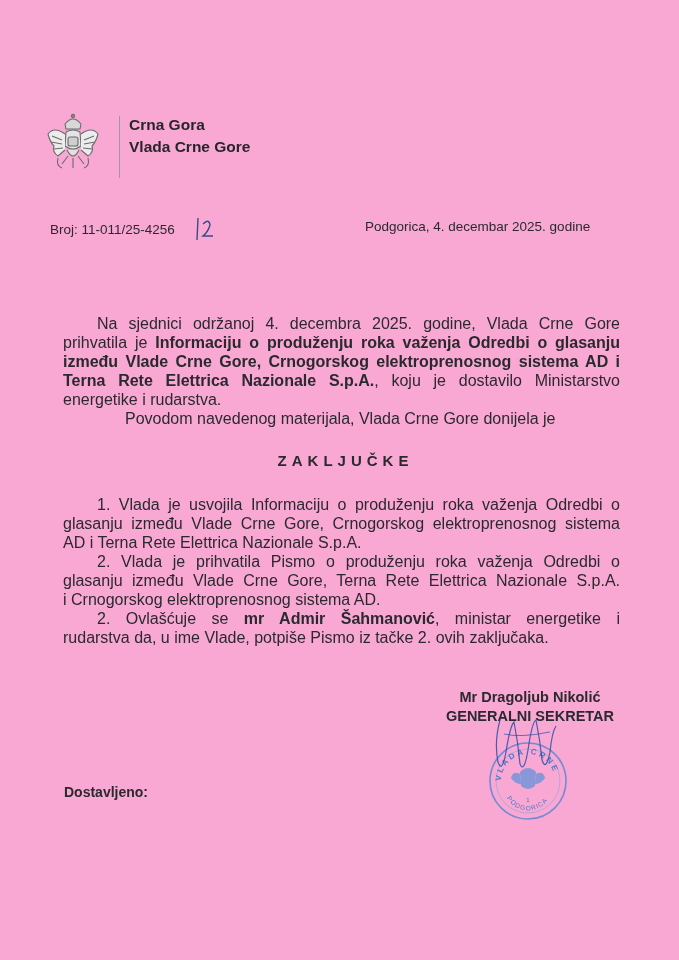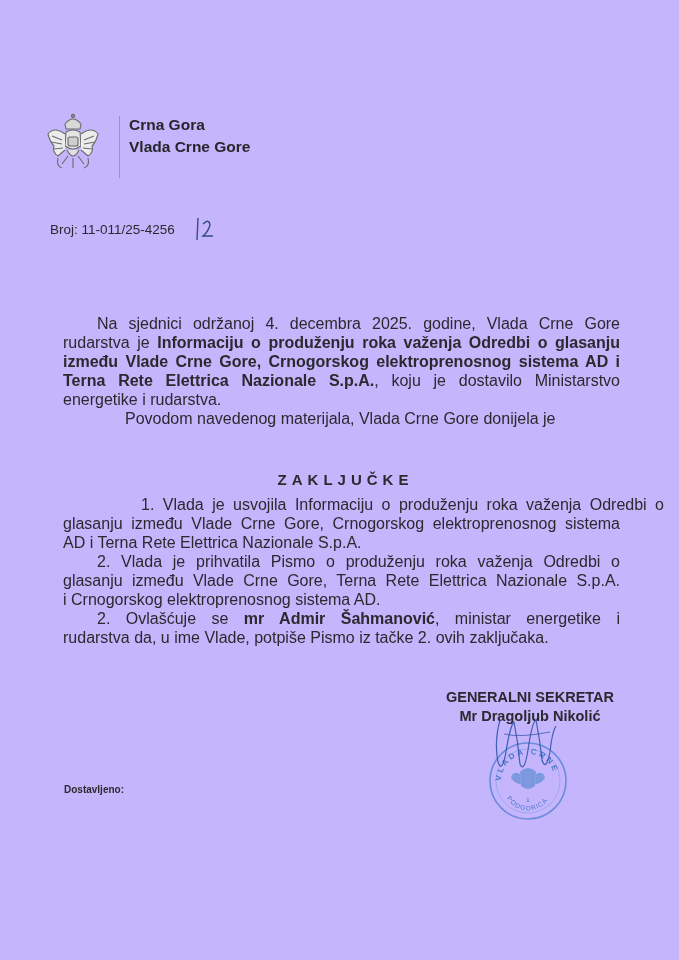--- a/index.html
+++ b/index.html
@@ -12,21 +12,21 @@
     height: 960px;
     position: relative;
     overflow: hidden;
     font-family: "Liberation Sans", sans-serif;
     color: #2a2a2e;
   }
   .page {
     position: absolute;
     left: 0; top: 0;
     width: 679px; height: 960px;
-    background: #c4b5fd;
+    background: #f9a8d4;
   }
   
   .letterhead {
     position: absolute;
     left: 44px;
     top: 104px;
     height: 80px;
   }
   .coat {
     position: absolute;
@@ -85,21 +85,20 @@
   .heading {
     position: absolute;
     left: 0; width: 679px;
     top: 452px;
     text-align: center;
     font-weight: bold;
     font-size: 15px;
     letter-spacing: 5px;
     padding-left: 12px;
     box-sizing: border-box;
-    margin-top: 19px;
   }
 
   
   .sig-title {
     position: absolute;
     left: 430px; top: 688px;
     width: 200px;
     text-align: center;
     font-weight: bold;
     font-size: 14.5px;
@@ -115,21 +114,21 @@
     position: absolute;
     left: 480px; top: 712px;
     width: 90px; height: 70px;
   }
 
   
   .dist-label {
     position: absolute;
     left: 64px; top: 784px;
     font-weight: bold;
-    font-size: 10px;
+    font-size: 14px;
   }
   .dist-item {
     position: absolute;
     left: 64px; top: 797px;
     font-size: 13px;
     white-space: nowrap;
   }
 </style>
 </head>
 <body>
@@ -162,48 +161,49 @@
       <span class="lh-line">Crna Gora</span>
       <span class="lh-line">Vlada Crne Gore</span>
     </div>
   </div>
 
   <div class="ref">Broj: 11-011/25-4256</div>
   <svg class="ref-mark" viewBox="0 0 24 26">
     <path d="M4 2 L3 24" stroke="#3a4a8a" stroke-width="1.4" fill="none"></path>
     <path d="M9 8 Q15 2 16 9 Q14 16 9 20 L19 20" stroke="#3a4a8a" stroke-width="1.4" fill="none"></path>
   </svg>
+  <div class="place-date">Podgorica, 4. decembar 2025. godine</div>
 
   <div>
     <div class="line" style="left:97px; top:314px; width:523px;">Na sjednici održanoj 4. decembra 2025. godine, Vlada Crne Gore</div>
-    <div class="line" style="left:63px; top:333px; width:557px;"><span>rudarstva je </span><span class="b">Informaciju o produženju roka važenja Odredbi o glasanju</span></div>
+    <div class="line" style="left:63px; top:333px; width:557px;"><span>prihvatila je </span><span class="b">Informaciju o produženju roka važenja Odredbi o glasanju</span></div>
     <div class="line b" style="left:63px; top:352px; width:557px;">između Vlade Crne Gore, Crnogorskog elektroprenosnog sistema AD i</div>
     <div class="line" style="left:63px; top:371px; width:557px;"><span class="b">Terna Rete Elettrica Nazionale S.p.A.</span><span>, koju je dostavilo Ministarstvo</span></div>
     <div class="line left" style="left:63px; top:390px;text-align:right;">energetike i rudarstva.</div>
     <div class="line left" style="left:97px; top:409px;margin-left:28px;">Povodom navedenog materijala, Vlada Crne Gore donijela je</div>
   </div>
 
   <div class="heading">ZAKLJUČKE</div>
 
   <div>
-    <div class="line" style="left:97px; top:495px; width:523px;margin-left:44px;">1. Vlada je usvojila Informaciju o produženju roka važenja Odredbi o</div>
+    <div class="line" style="left:97px; top:495px; width:523px;">1. Vlada je usvojila Informaciju o produženju roka važenja Odredbi o</div>
     <div class="line" style="left:63px; top:514px; width:557px;">glasanju između Vlade Crne Gore, Crnogorskog elektroprenosnog sistema</div>
     <div class="line left" style="left:63px; top:533px;">AD i Terna Rete Elettrica Nazionale S.p.A.</div>
 
     <div class="line" style="left:97px; top:552px; width:523px;">2. Vlada je prihvatila Pismo o produženju roka važenja Odredbi o</div>
     <div class="line" style="left:63px; top:571px; width:557px;">glasanju između Vlade Crne Gore, Terna Rete Elettrica Nazionale S.p.A.</div>
     <div class="line left" style="left:63px; top:590px;">i Crnogorskog elektroprenosnog sistema AD.</div>
 
     <div class="line" style="left:97px; top:609px; width:523px;"><span>2. Ovlašćuje se </span><span class="b">mr Admir Šahmanović</span><span>, ministar energetike i</span></div>
     <div class="line left" style="left:63px; top:628px;">rudarstva da, u ime Vlade, potpiše Pismo iz tačke 2. ovih zaključaka.</div>
   </div>
 
   <div class="sig-title">
+    <div>Mr Dragoljub Nikolić</div>
     <div>GENERALNI SEKRETAR</div>
-    <div>Mr Dragoljub Nikolić</div>
   </div>
 
   <svg class="stamp" viewBox="0 0 82 82">
     <defs>
       <path id="arcTop" d="M14 41 A27 27 0 0 1 68 41"></path>
       <path id="arcBot" d="M20 58 A24 24 0 0 0 62 58"></path>
     </defs>
     <circle cx="41" cy="41" r="38" fill="none" stroke="#5a86d2" stroke-width="1.6" opacity="0.85"></circle>
     <circle cx="41" cy="41" r="32" fill="none" stroke="#7ea2e0" stroke-width="0.8" opacity="0.7"></circle>
     <text font-size="8" fill="#4a78c8" font-family="Liberation Sans, sans-serif" font-weight="bold" letter-spacing="2.5">

